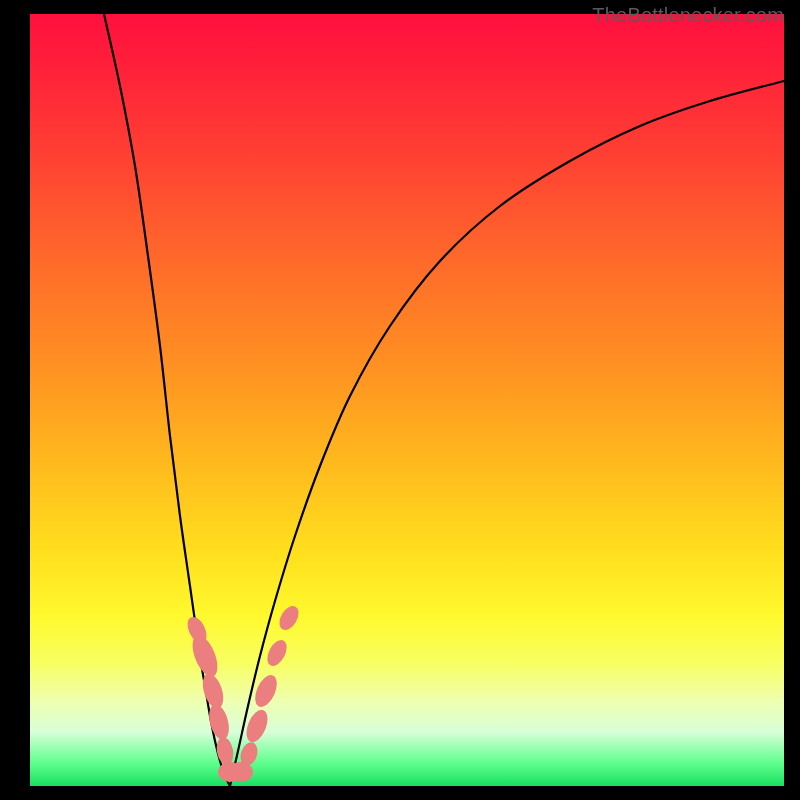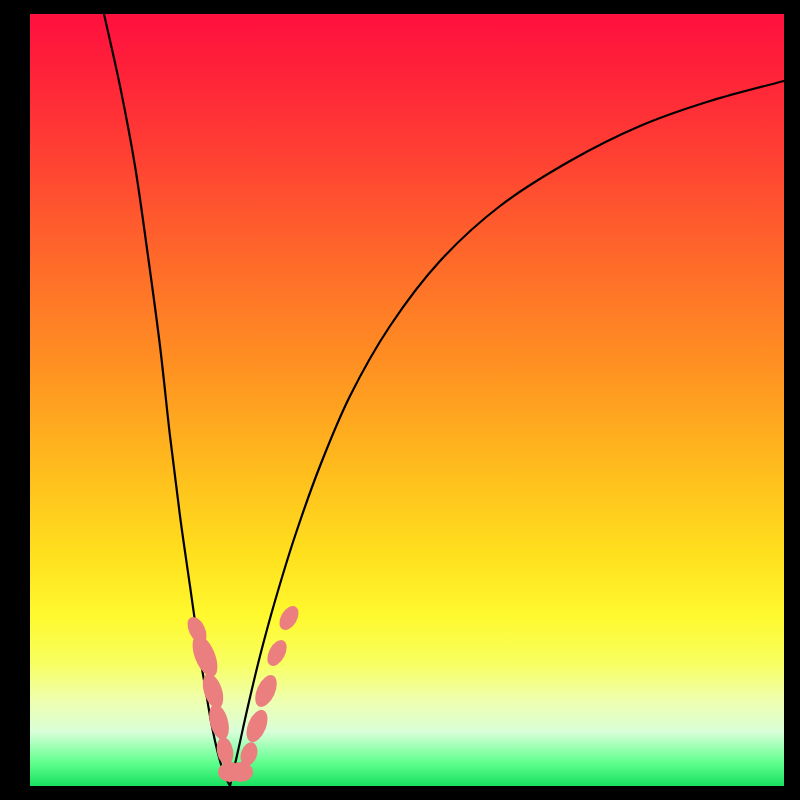--- a/index.html
+++ b/index.html
@@ -63,20 +63,21 @@
     stroke: none;
   }
 </style>
 </head>
 <body>
 
 <div class="frame">
 
   <div class="plot-area" id="plot-area" style="left: 30px; top: 14px; width: 754px; height: 772px;"></div>
 
+  <div class="watermark" style="top:4px; right:16px;">TheBottlenecker.com</div>
 
   <svg class="curves" id="curves-svg" width="800" height="800">
     <g id="curve-group">
         <path d="M 104 14 C 106.66666666666667 26, 114.83333333333333 60.66666666666667, 120 86 C 125.16666666666667 111.33333333333333, 130.33333333333334 137.66666666666666, 135 166 C 139.66666666666666 194.33333333333334, 143.83333333333334 226, 148 256 C 152.16666666666666 286, 156.33333333333334 316, 160 346 C 163.66666666666666 376, 166.66666666666666 407.6666666666667, 170 436 C 173.33333333333334 464.3333333333333, 176.66666666666666 491, 180 516 C 183.33333333333334 541, 186.66666666666666 562.6666666666666, 190 586 C 193.33333333333334 609.3333333333334, 197.5 639.3333333333334, 200 656 C 202.5 672.6666666666666, 203.33333333333334 676, 205 686 C 206.66666666666666 696, 208.33333333333334 706.8333333333334, 210 716 C 211.66666666666666 725.1666666666666, 213.33333333333334 733.5, 215 741 C 216.66666666666666 748.5, 218.33333333333334 755.1666666666666, 220 761 C 221.66666666666666 766.8333333333334, 223.33333333333334 771.8333333333334, 225 776 C 226.66666666666666 780.1666666666666, 229.16666666666666 784.3333333333334, 230 786" class="curve-path"></path>
         <path d="M 230 786 C 231.33333333333334 780.1666666666666, 235 764.3333333333334, 238 751 C 241 737.6666666666666, 244.33333333333334 721.8333333333334, 248 706 C 251.66666666666666 690.1666666666666, 255.5 673.5, 260 656 C 264.5 638.5, 269.1666666666667 621, 275 601 C 280.8333333333333 581, 287.5 558.5, 295 536 C 302.5 513.5, 310.8333333333333 489.3333333333333, 320 466 C 329.1666666666667 442.6666666666667, 338.3333333333333 419.3333333333333, 350 396 C 361.6666666666667 372.6666666666667, 375 348.5, 390 326 C 405 303.5, 421.6666666666667 281, 440 261 C 458.3333333333333 241, 478.3333333333333 222.66666666666666, 500 206 C 521.6666666666666 189.33333333333334, 546.6666666666666 174.33333333333334, 570 161 C 593.3333333333334 147.66666666666666, 616.6666666666666 136, 640 126 C 663.3333333333334 116, 686 108.5, 710 101 C 734 93.5, 771.6666666666666 84.33333333333333, 784 81" class="curve-path"></path>
       </g>
     <g id="beads-group">
         <ellipse cx="197" cy="630" rx="8" ry="14" class="bead" transform="rotate(-26 197 630)"></ellipse>
         <ellipse cx="205" cy="656" rx="10" ry="22" class="bead" transform="rotate(-22 205 656)"></ellipse>
         <ellipse cx="213" cy="691" rx="9" ry="18" class="bead" transform="rotate(-18 213 691)"></ellipse>

